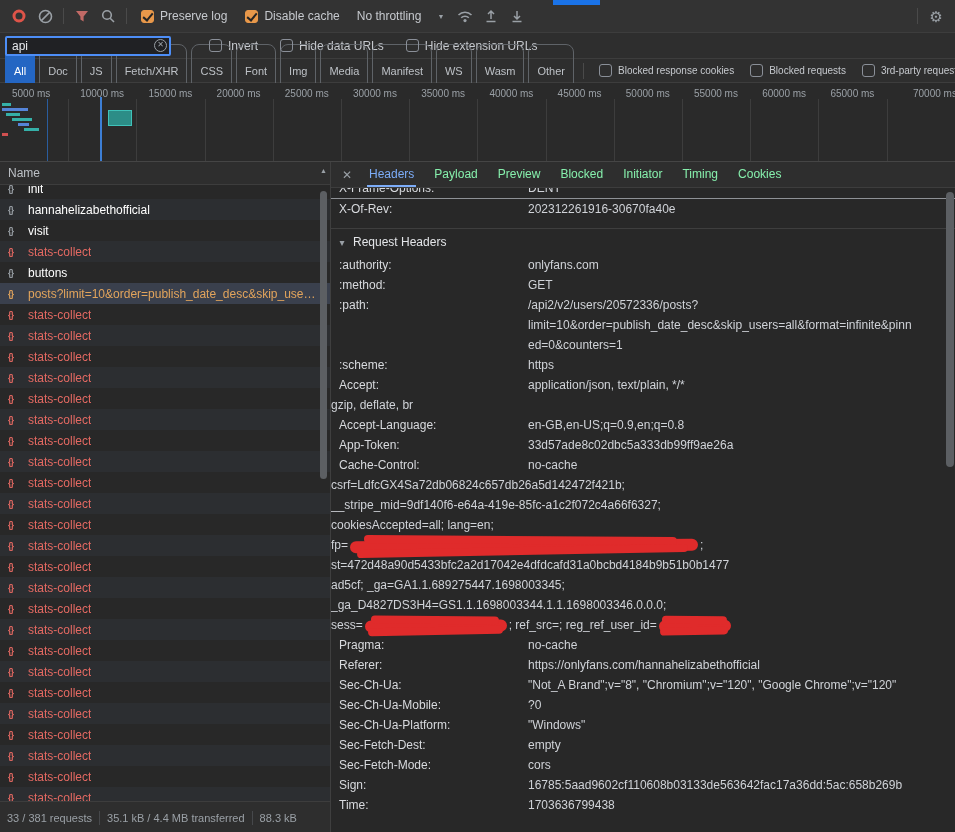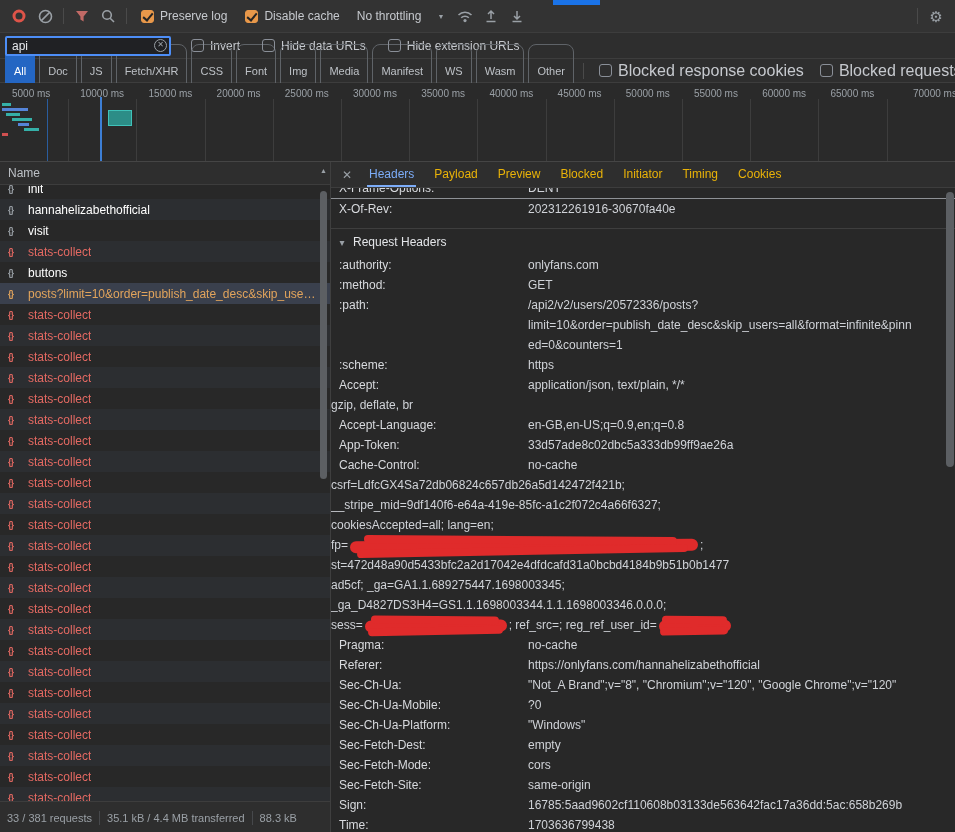--- a/index.html
+++ b/index.html
@@ -16,29 +16,29 @@
 .cb.checked{background:#e8984a;border-color:#e8984a}
 .cb.checked::after{content:"";position:absolute;left:3px;top:0px;width:4px;height:8px;border:solid #252525;border-width:0 2px 2px 0;transform:rotate(40deg)}
 .dropdown{display:flex;align-items:center;margin:0 8px;color:#c6c9ce;white-space:nowrap}
 .caret{font-size:7px;color:#9aa0a6;margin-left:16px}
 .right-tools{margin-left:auto;display:flex;align-items:center}
 .gear{font-size:15px;line-height:1}
 .blue-strip{position:absolute;left:553px;top:0;width:47px;height:5px;background:#1a73e8}
 
 
 .tb2{height:26px;background:#2e2e2e;border-bottom:1px solid #3d3d3d;display:flex;align-items:center;padding:0 5px;gap:4px}
-.fwrap{position:relative;width:166px;height:20px;flex:none;margin-right:7px}
+.fwrap{position:relative;width:166px;height:20px;flex:none;margin-right:25px}
 .filter-input{width:100%;height:100%;background:#202124;border:2px solid #4d8ef7;border-radius:2px;color:#e8eaed;font-family:"Liberation Sans",sans-serif;font-size:12px;padding:0 20px 0 5px;outline:none}
 .clear-x{position:absolute;right:4px;top:3.5px;width:13px;height:13px;border:1.2px solid #9aa0a6;border-radius:50%;font-size:8px;line-height:10px;text-align:center;color:#9aa0a6}
 
 
 .tb3{height:24px;background:#2e2e2e;border-bottom:1px solid #3d3d3d;display:flex;align-items:center;padding:0 5px;gap:4px}
 .chip{font-size:11px;color:#bdc1c6;border:1px solid #5f6368;border-radius:8px;padding:20px 8px;line-height:12px;white-space:nowrap;cursor:default}
 .chip.active{background:#2466c3;border-color:#2466c3;color:#ffffff}
-.tb3 .cbwrap{margin:12px 6px;font-size:16px}
+.tb3 .cbwrap{margin:12px 6px;font-size:10px}
 
 
 .overview{height:79px;background:#2a2a2a;border-bottom:1px solid #454545;position:relative;overflow:hidden}
 .ov-label{position:absolute;top:5px;font-size:10px;color:#9aa0a6;white-space:nowrap}
 .ov-line{position:absolute;top:16px;bottom:0;width:1px;background:#3d3d3d}
 .ov-bar{position:absolute}
 .ov-bar.teal{background:#35b0a8}
 .ov-bar.blue{background:#5584d8}
 .ov-bar.red{background:#d05050}
 .ov-bar.faint-blue{background:#2a5d9e}
@@ -63,21 +63,21 @@
 .sb-seg:last-child{border-right:none}
 .left-scroll{position:absolute;top:3px;right:1px;bottom:24px;width:11px;z-index:6}
 .left-scroll .up{color:#9aa0a6;font-size:7px;text-align:center;height:12px;line-height:12px}
 .left-scroll .thumb{position:absolute;top:26px;left:2px;width:7px;height:288px;background:#5c5f63;border-radius:4px}
 
 
 .right{flex:1;display:flex;flex-direction:column;position:relative;background:#282828}
 .tabbar{height:26px;background:#2e2e2e;border-bottom:1px solid #3d3d3d;display:flex;align-items:center;padding-left:4px}
 .tab-close{width:24px;text-align:center;color:#9aa0a6;font-size:12px;flex:none}
 .tabs{display:flex;height:100%}
-.tab{padding:0 10px;line-height:25px;color:#eab308;position:relative;white-space:nowrap;cursor:default}
+.tab{padding:0 10px;line-height:25px;color:#86efac;position:relative;white-space:nowrap;cursor:default}
 .tab.active{color:#7cacf8}
 .tab.active::after{content:"";position:absolute;left:8px;right:8px;bottom:0;height:2px;background:#7cacf8}
 .hdrs{flex:1;overflow:hidden;position:relative}
 .hdr-row{display:flex;line-height:20px}
 .hdr-row.clip{margin-top:-10px;border-bottom:1px solid #8e9196}
 .hdr-name{width:197px;min-width:197px;padding-left:8px;color:#d8dade;white-space:nowrap}
 .hdr-value{flex:1;color:#d0d3d8;padding-right:14px;word-break:break-all;white-space:pre-wrap}
 .section-sep{height:10px;border-bottom:1px solid #3e3e3e}
 .section-row{height:26px;display:flex;align-items:center;gap:5px;padding-left:5px;color:#e4e6e9}
 .disc{color:#9aa0a6;font-size:10px;width:12px;text-align:center}
@@ -471,24 +471,20 @@
             </div>
             <div class="hdr-row">
               <div class="hdr-name">Sec-Fetch-Dest:</div>
               <div class="hdr-value">empty</div>
             </div>
             <div class="hdr-row">
               <div class="hdr-name">Sec-Fetch-Mode:</div>
               <div class="hdr-value">cors</div>
             </div>
             <div class="hdr-row">
-              <div class="hdr-name">Sec-Fetch-Site:</div>
-              <div class="hdr-value">same-origin</div>
-            </div>
-            <div class="hdr-row">
               <div class="hdr-name">Sign:</div>
               <div class="hdr-value">16785:5aad9602cf110608b03133de563642fac17a36dd:5ac:658b269b</div>
             </div>
             <div class="hdr-row">
               <div class="hdr-name">Time:</div>
               <div class="hdr-value">1703636799438</div>
             </div>
           </div>
       </div>
       <div class="right-scroll">

